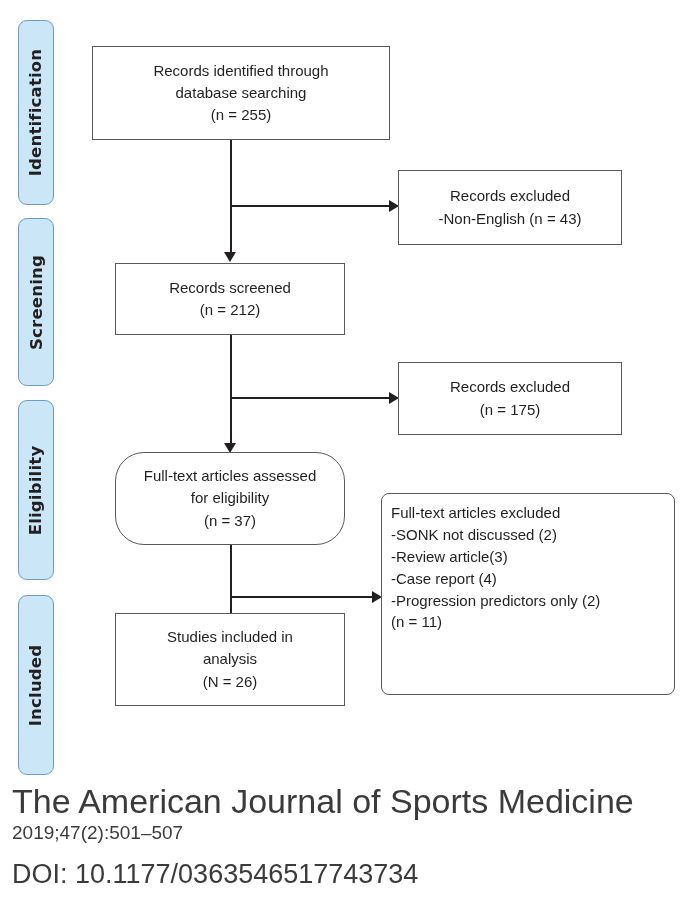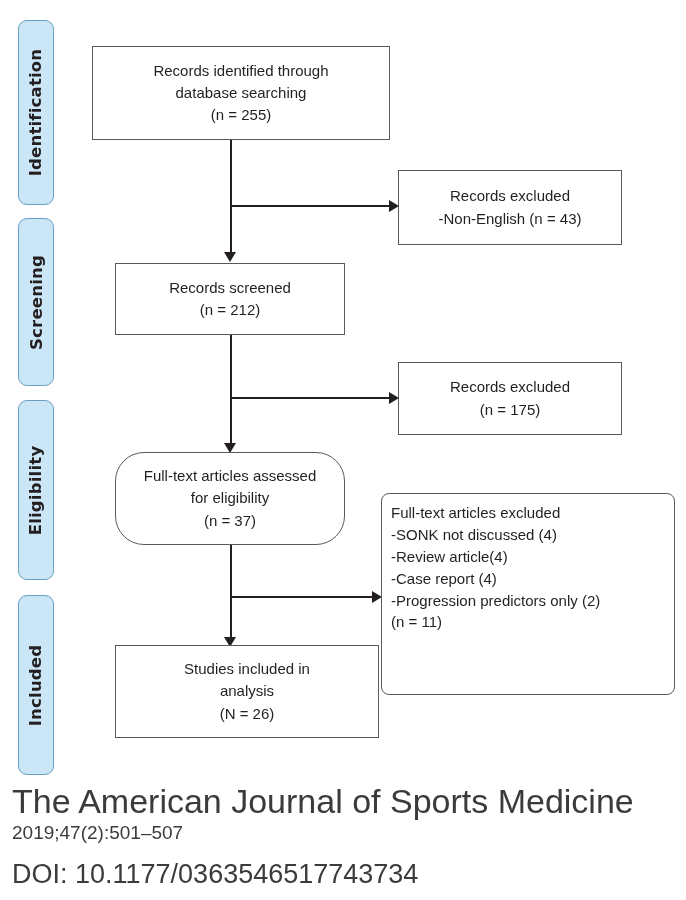--- a/index.html
+++ b/index.html
@@ -167,28 +167,28 @@
   </div>
 
   <div class="flow-box" style="left:115px; top:452px; width:230px; height:93px;border-radius:29px;">
     <span class="line">Full-text articles assessed</span>
     <span class="line">for eligibility</span>
     <span class="line">(n = 37)</span>
   </div>
 
   <div class="flow-box left-align" style="left:381px; top:493px; width:294px; height:202px;">
     <span class="line">Full-text articles excluded</span>
-    <span class="line">-SONK not discussed (4)</span>
-    <span class="line">-Review article(4)</span>
+    <span class="line">-SONK not discussed (2)</span>
+    <span class="line">-Review article(3)</span>
     <span class="line">-Case report (4)</span>
     <span class="line">-Progression predictors only (2)</span>
     <span class="line">(n = 11)</span>
   </div>
 
-  <div class="flow-box" style="left:115px; top:645px; width:264px; height:93px;">
+  <div class="flow-box" style="left:115px; top:613px; width:230px; height:93px;">
     <span class="line">Studies included in</span>
     <span class="line">analysis</span>
     <span class="line">(N = 26)</span>
   </div>
 
   <div class="citation cite-title">The American Journal of Sports Medicine</div>
   <div class="citation cite-issue">2019;47(2):501–507</div>
   <div class="citation cite-doi">DOI: 10.1177/0363546517743734</div>
 
 </div>

